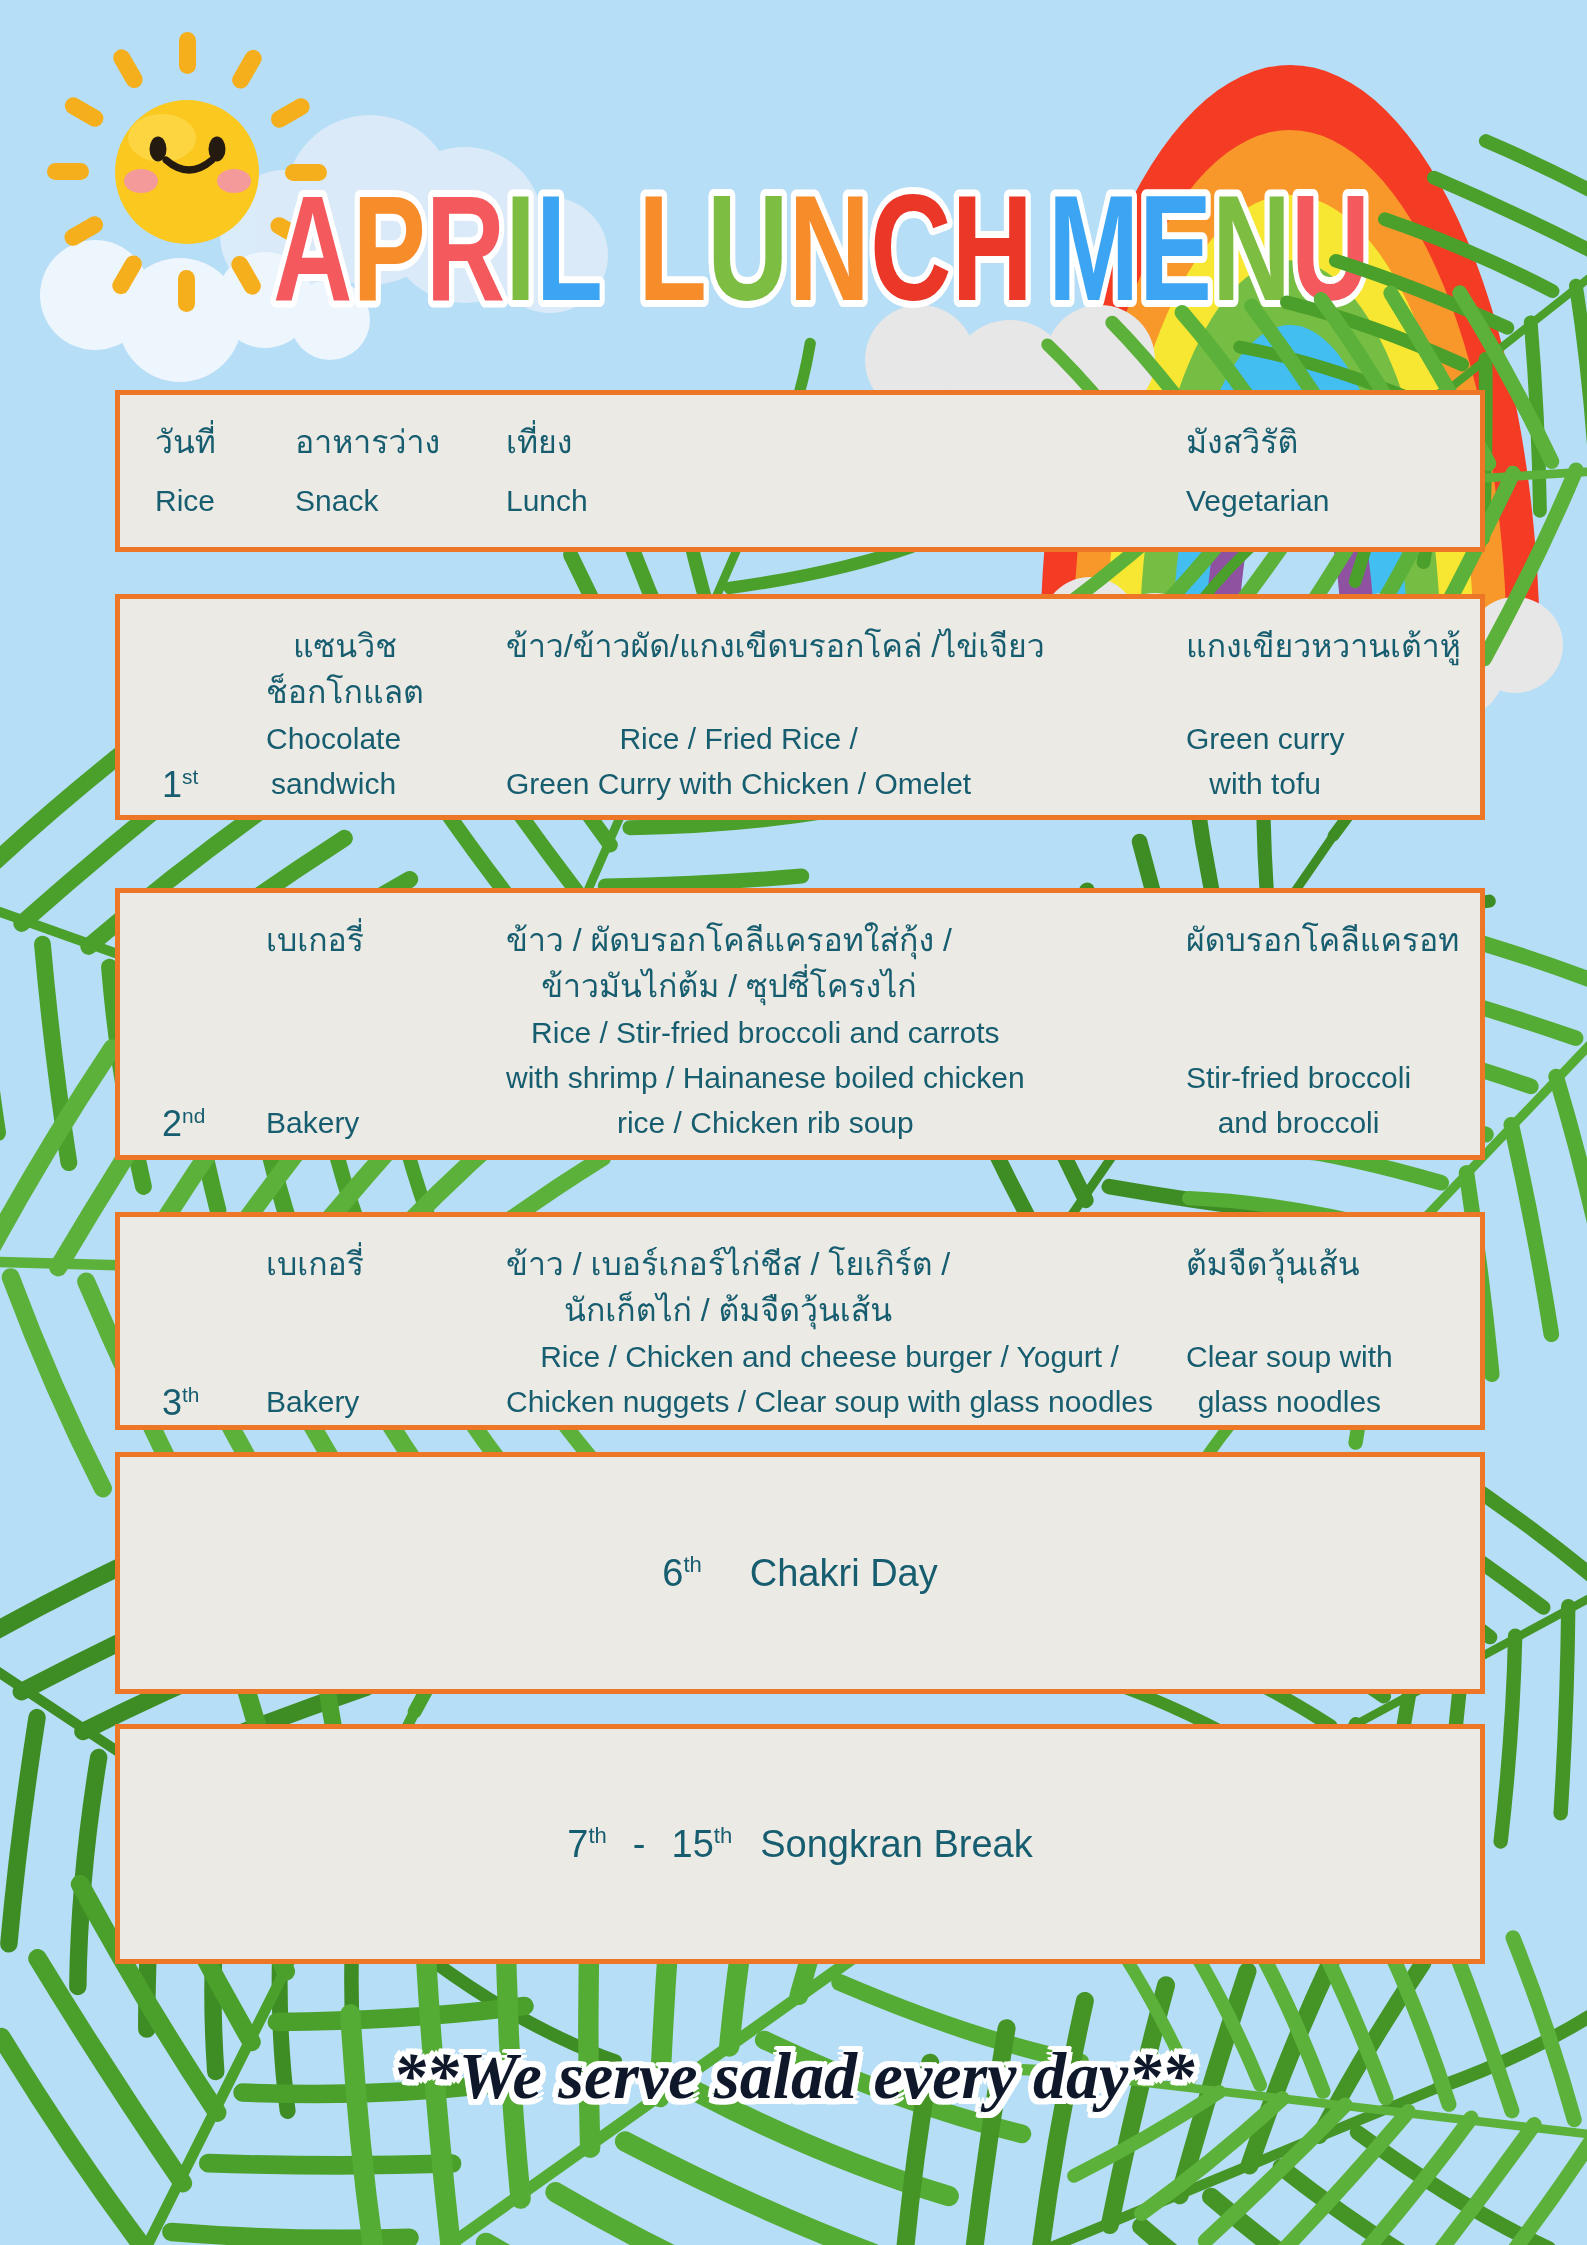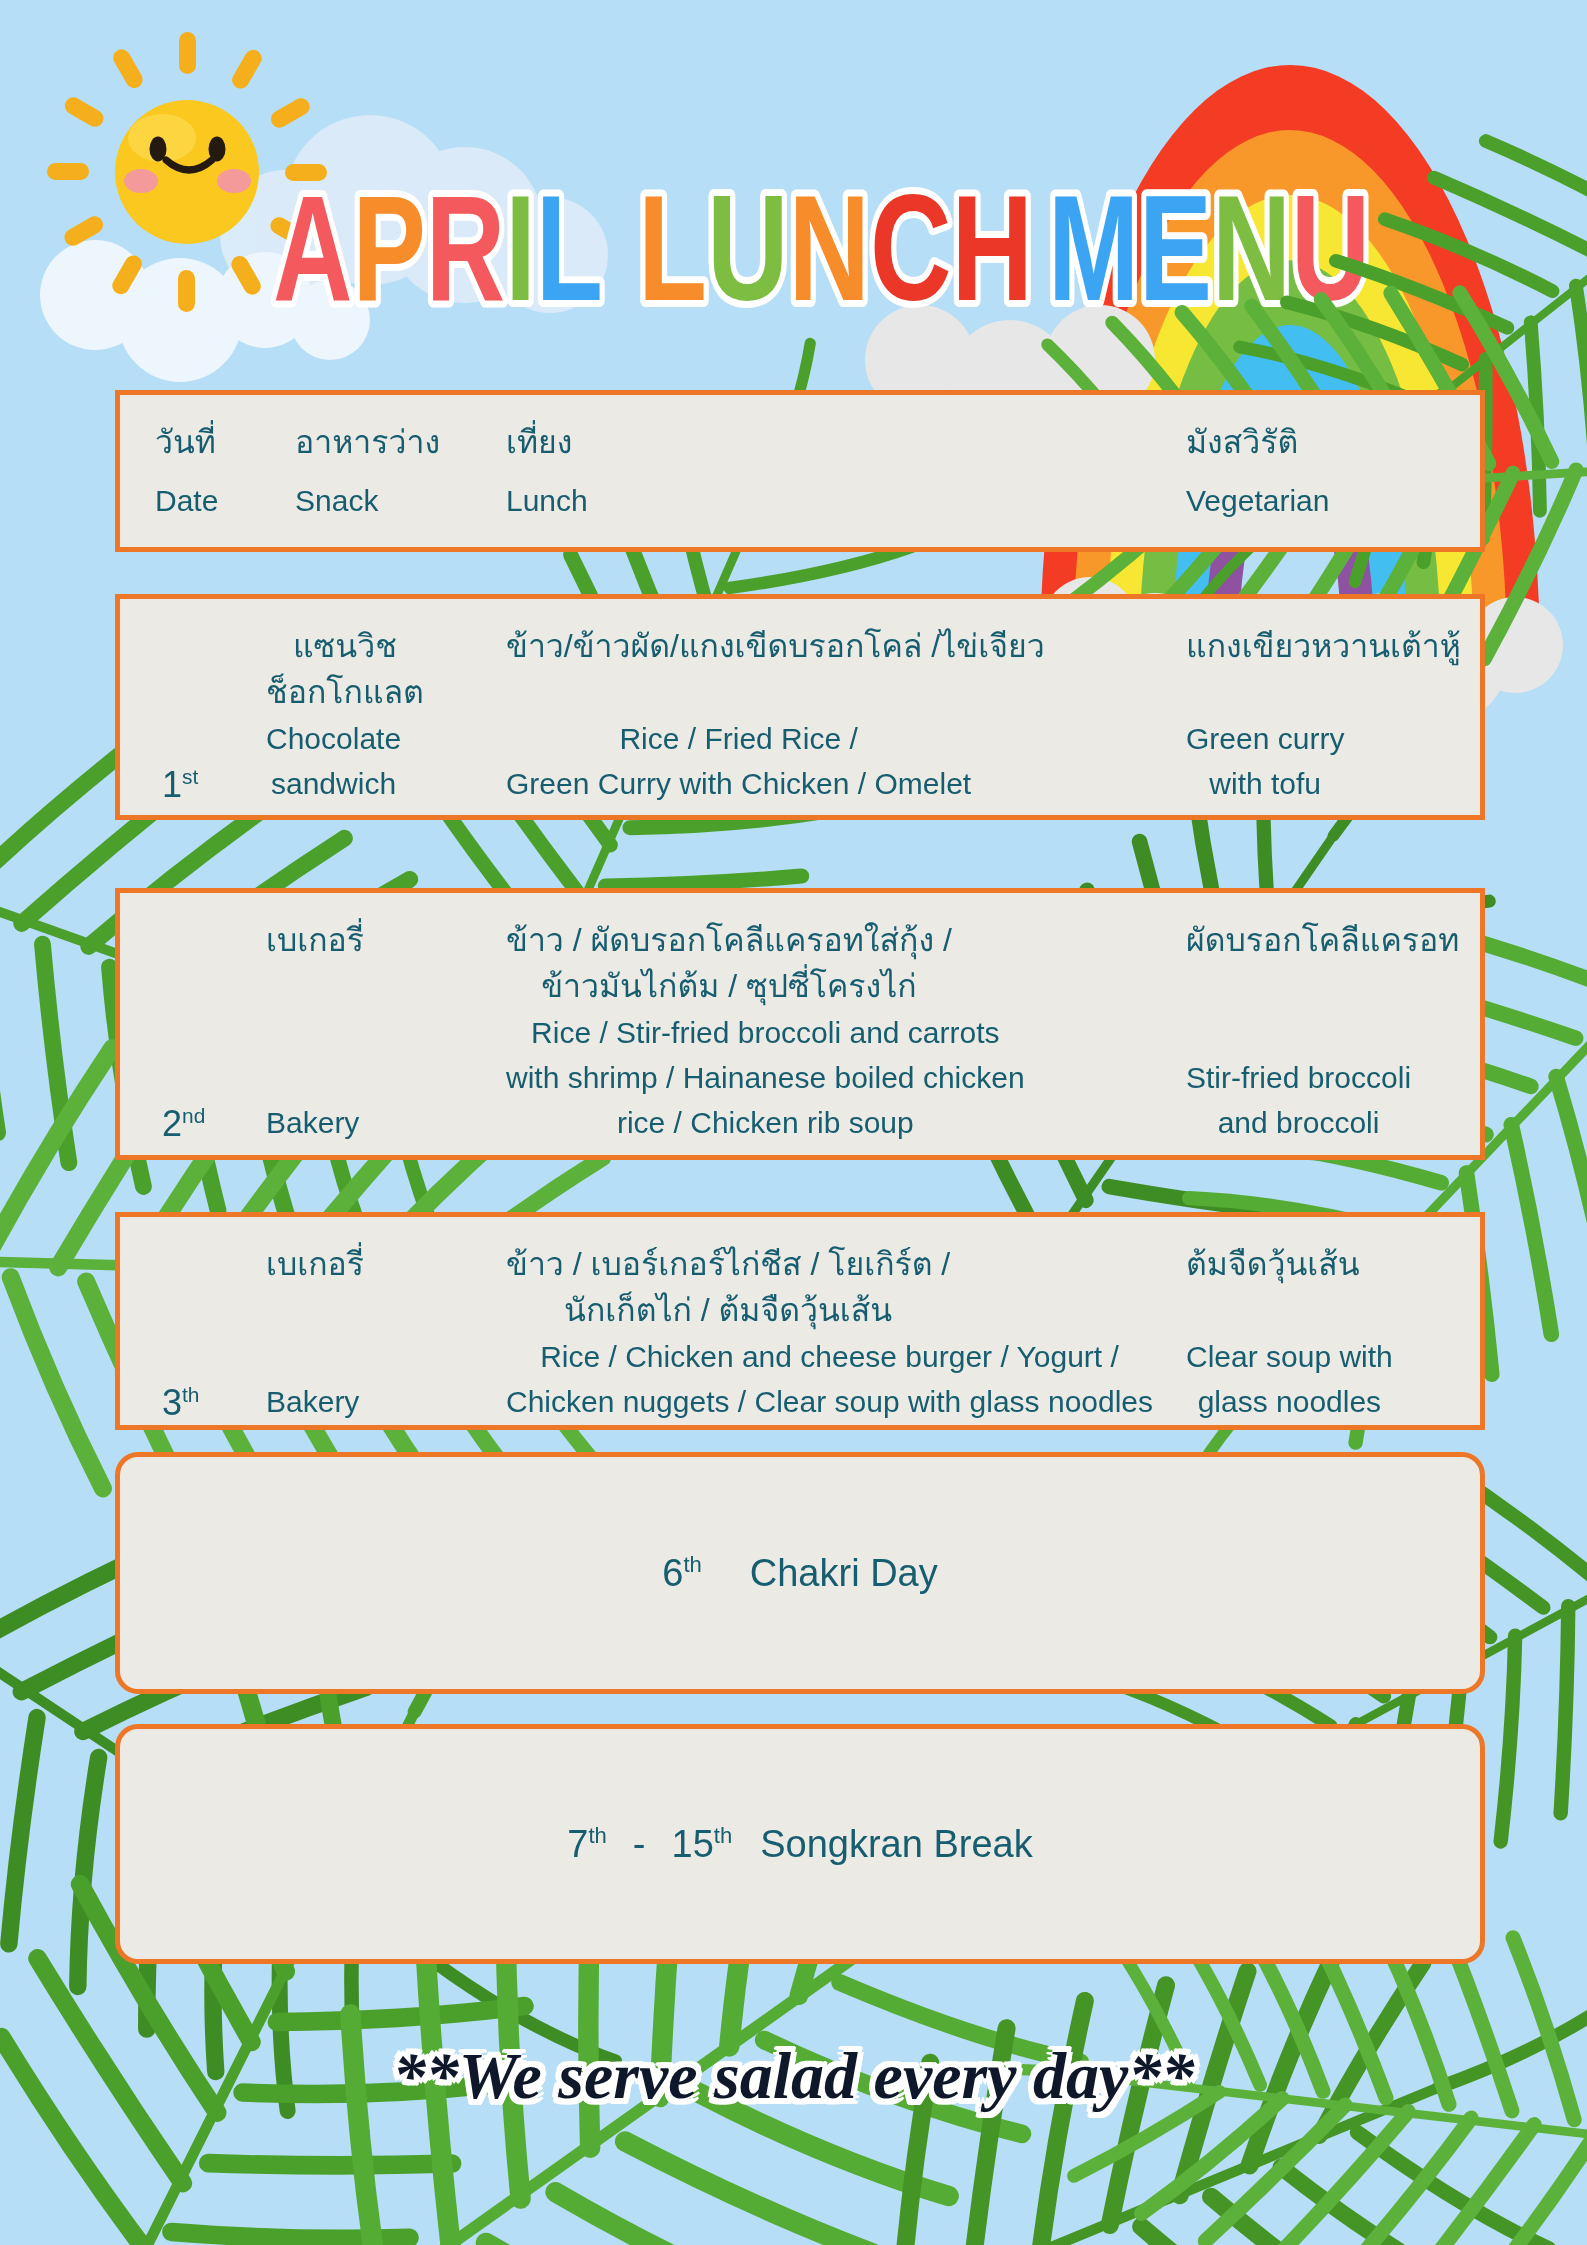--- a/index.html
+++ b/index.html
@@ -20,21 +20,21 @@
   .cell{
     display:flex;flex-direction:column;justify-content:space-between;
     align-items:flex-start;text-align:center;padding:24px 6px;box-sizing:border-box;
   }
   .cell.left{align-items:flex-start;text-align:left;padding-left:35px;}
   .cell.vcenter{justify-content:flex-end;padding-left:42px;}
   .th-text{font-size:32px;line-height:1.45;}
   .en-text{font-size:30px;line-height:1.5;}
   .date-text{font-size:36px;}
   sup{font-size:58%;}
-  .special{display:flex;align-items:center;justify-content:center;font-size:38px;border-radius:23px;}
+  .special{display:flex;align-items:center;justify-content:center;font-size:38px;}
   .chakri-label{margin-left:48px;}
   .songkran-label{margin-left:16px;}
   .dash{margin:0 14px;}
   #footer-note{
     position:absolute;top:2038px;left:0;width:100%;z-index:3;
     text-align:center;
     font-family:"Liberation Serif","DejaVu Serif",serif;
     font-style:italic;font-weight:bold;
     font-size:66px;color:#0f172a;
     text-shadow:
@@ -146,21 +146,21 @@
       <use href="#frond" transform="translate(120,2300) rotate(-55) scale(1.55)" stroke="#4BA02C"></use>
       <use href="#frond" transform="translate(330,2330) rotate(-27) scale(1.7)" stroke="#55AC35"></use>
       <use href="#frond" transform="translate(850,2330) rotate(-14) scale(1.5)" stroke="#459426"></use>
       <use href="#frond" transform="translate(1640,2140) rotate(195) scale(1.25)" stroke="#5CB13A"></use>
     </g>
   </svg>
 
   <div class="box grid" style="top:390px;height:162px;">
     <div class="cell left">
       <div class="th-text">วันที่</div>
-      <div class="en-text">Date</div>
+      <div class="en-text">Rice</div>
     </div>
     <div class="cell left">
       <div class="th-text">อาหารว่าง</div>
       <div class="en-text">Snack</div>
     </div>
     <div class="cell">
       <div class="th-text">เที่ยง</div>
       <div class="en-text">Lunch</div>
     </div>
     <div class="cell">

